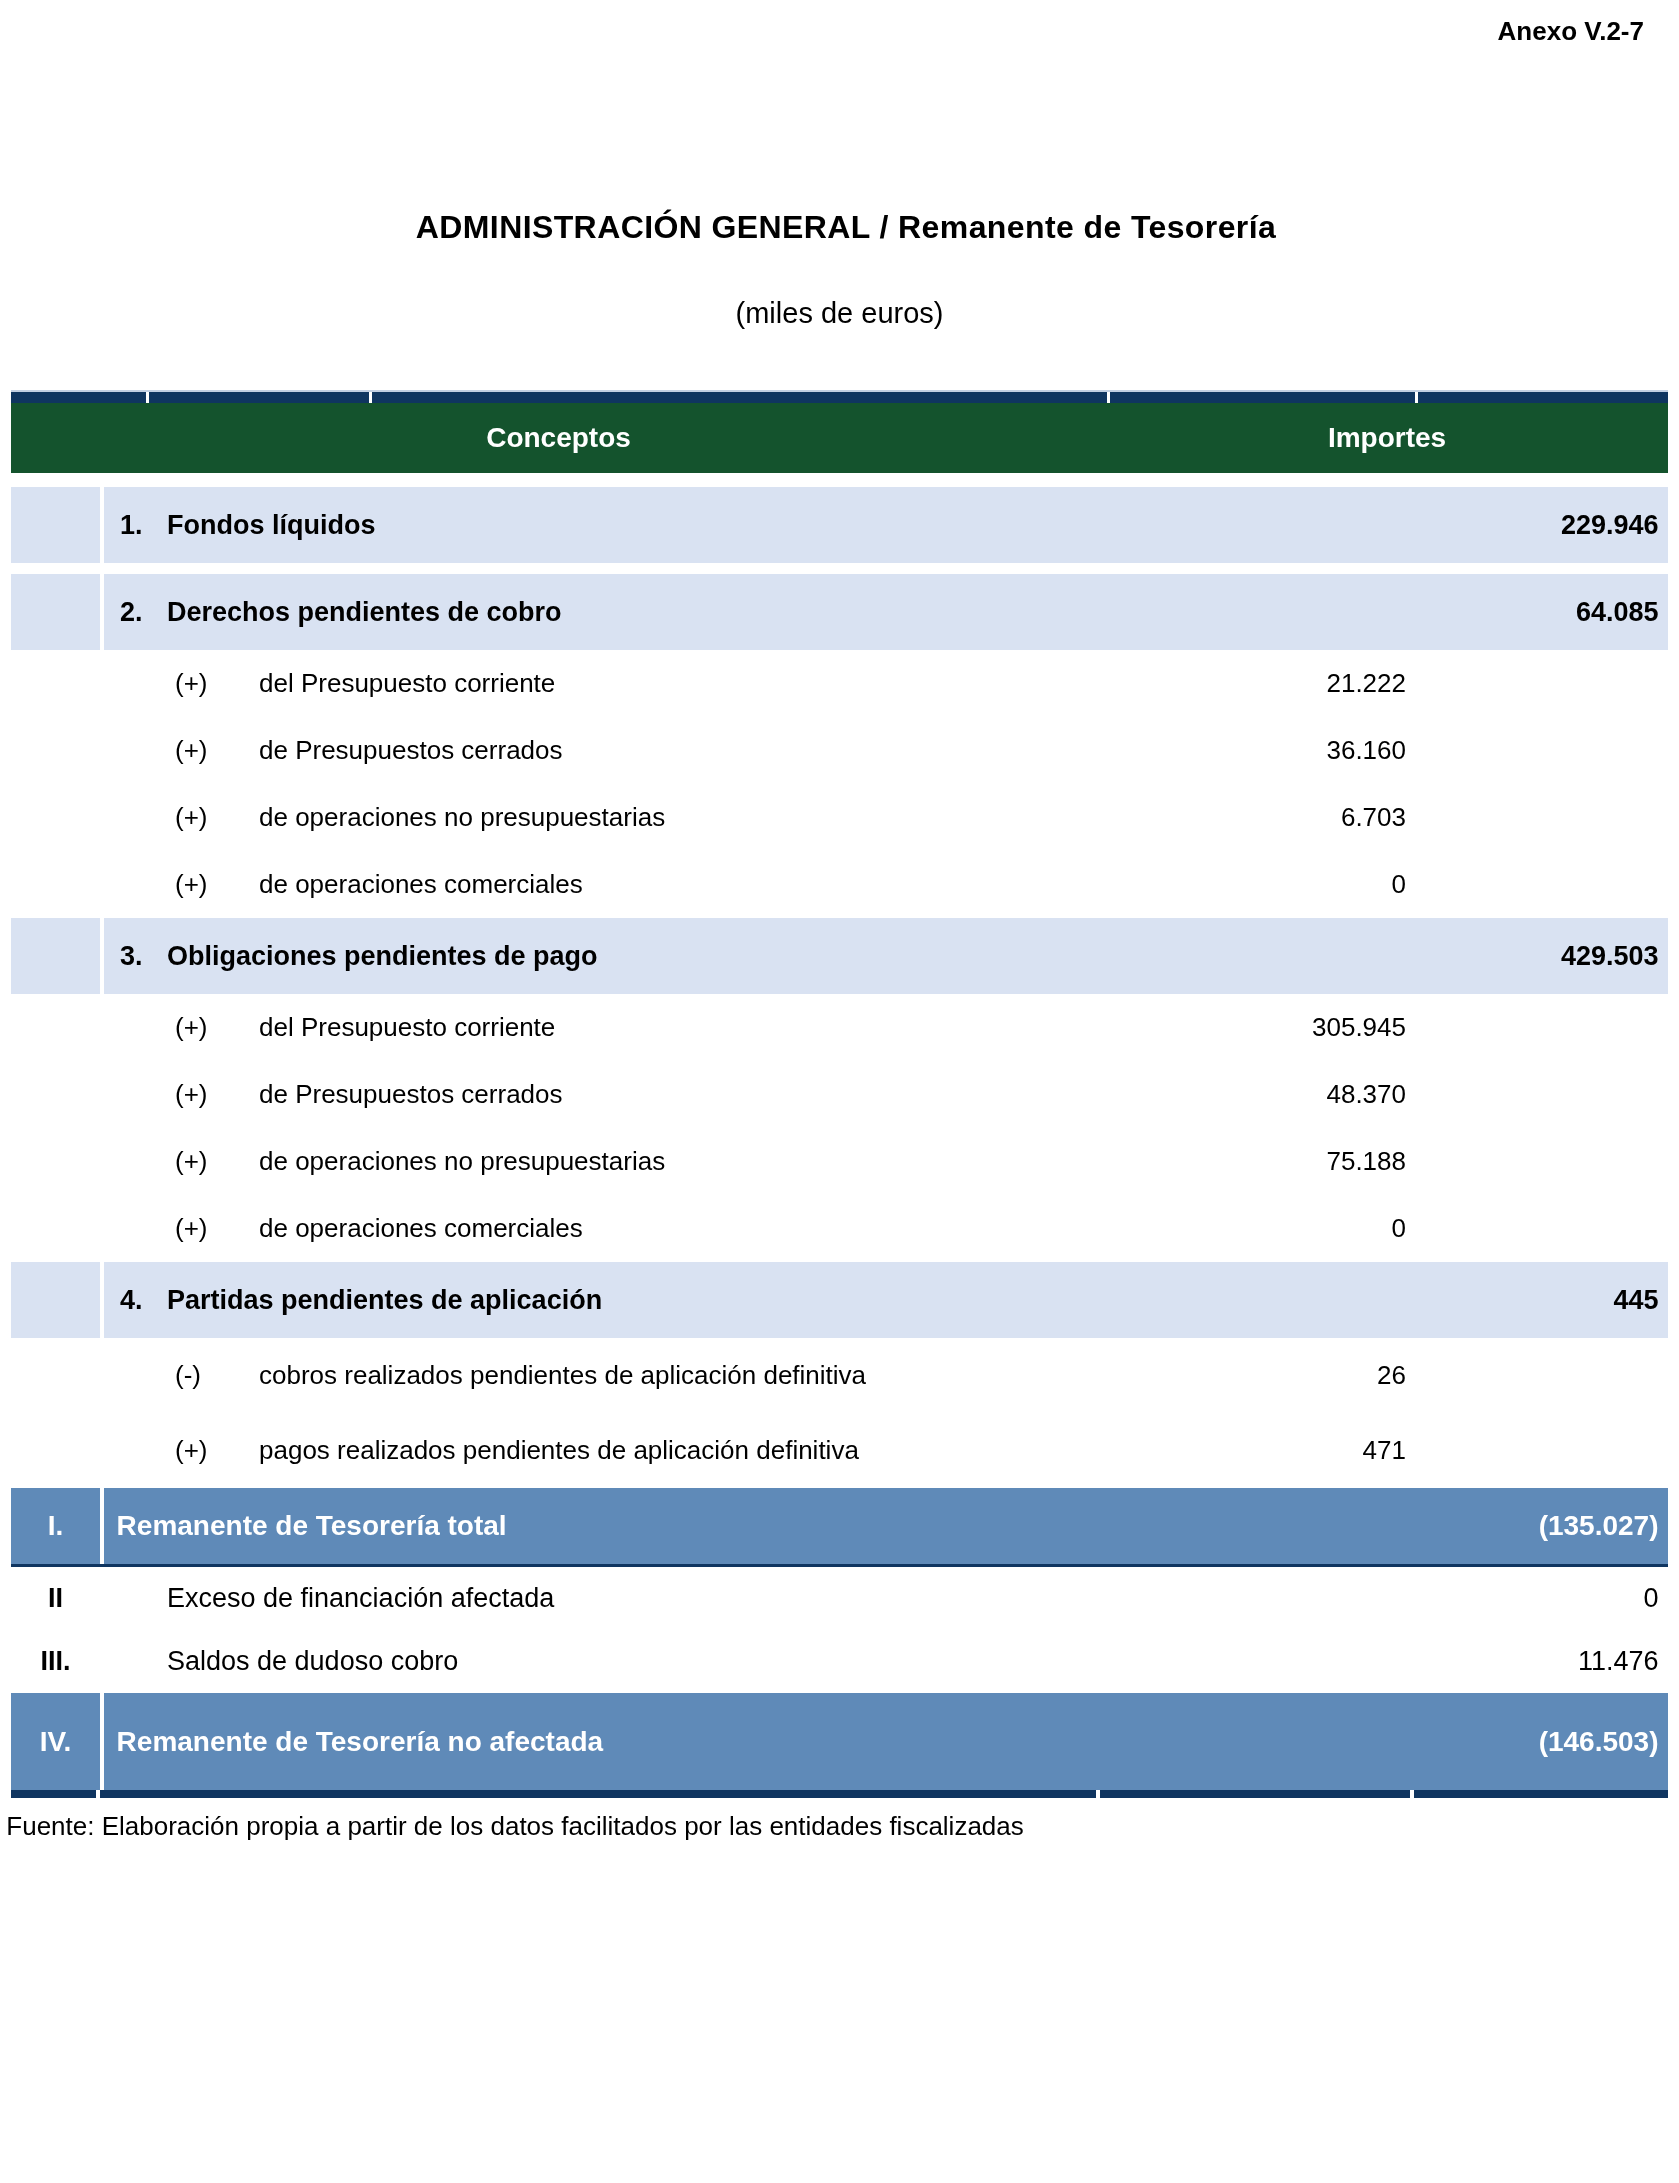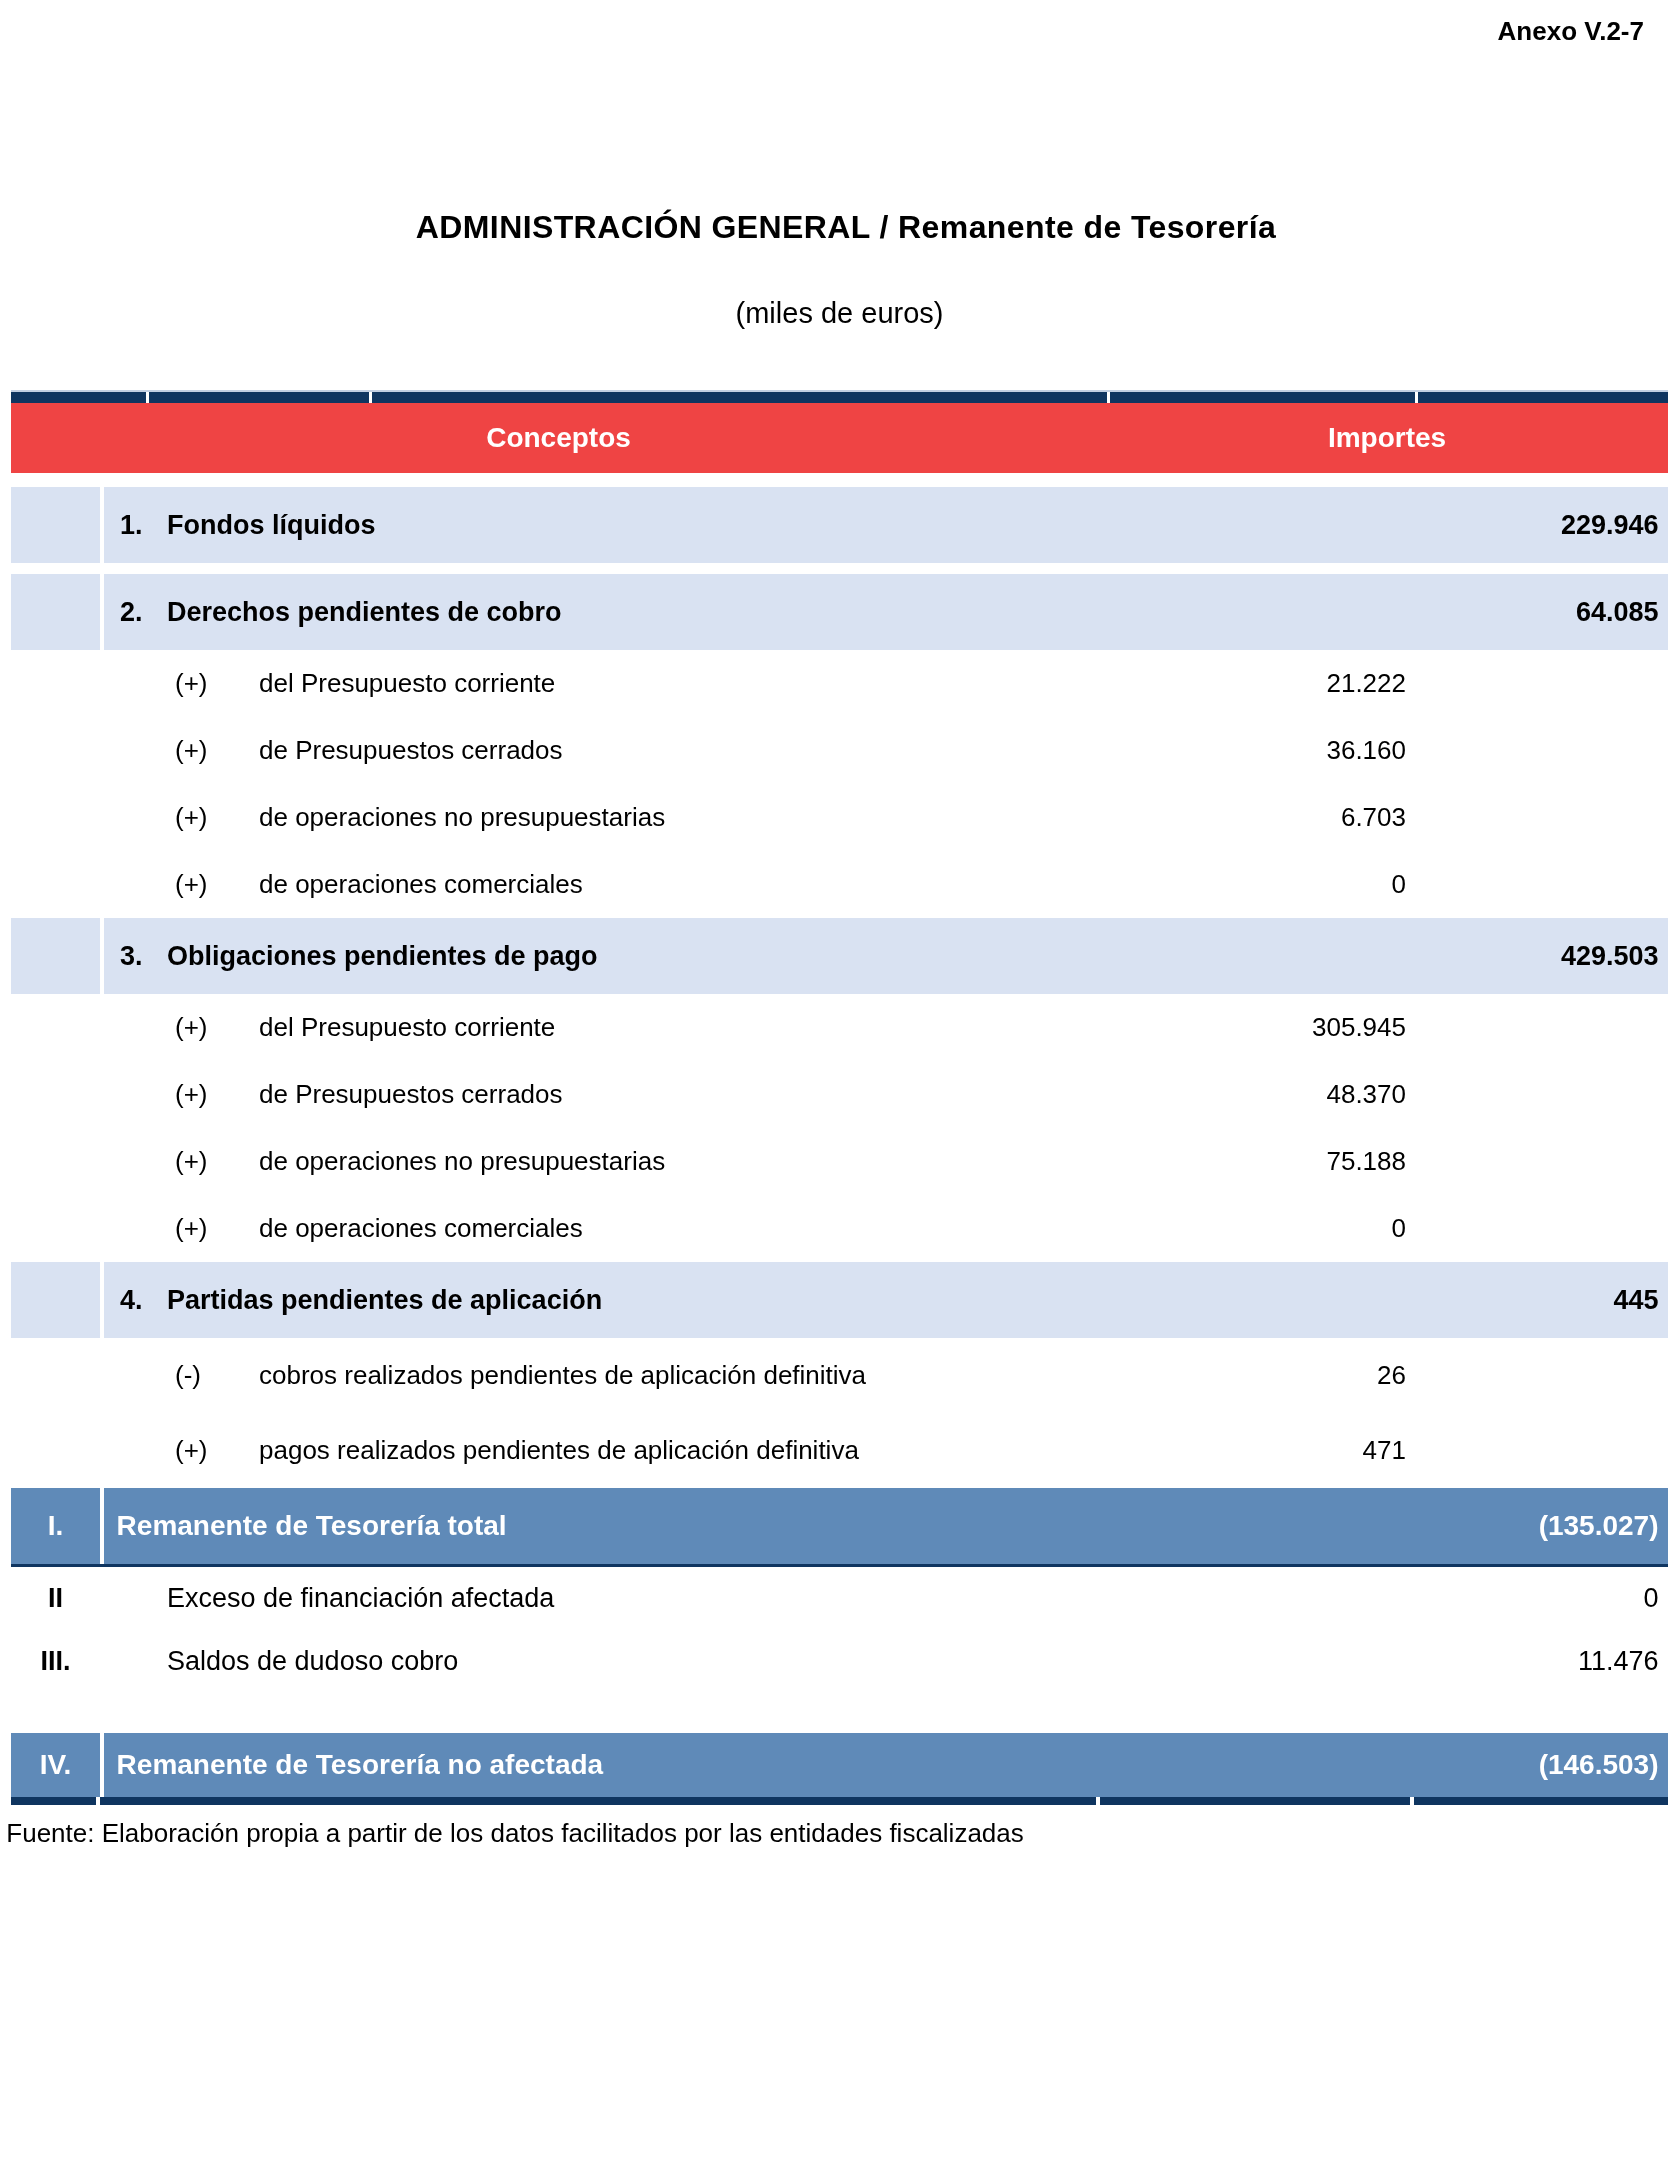--- a/index.html
+++ b/index.html
@@ -10,21 +10,21 @@
   .annex{ text-align:right; padding:16px 35px 0 16px; font-weight:bold; font-size:26px; }
   .title{ text-align:center; font-weight:bold; font-size:32px; margin-top:162px; letter-spacing:0.4px;padding-left:13px; }
   .subtitle{ text-align:center; font-size:29px; margin-top:51px; }
 
   .ttable{ margin:60px 11px 0 11px; }
 
   
   .ticks{ height:11px; background:#0f3560; position:relative; border-top:2.4px solid #c2cfe2; }
   .ticks i{ position:absolute; top:0; height:100%; width:3.2px; background:#ffffff; }
 
-  .hrow{ display:flex; align-items:center; background:#ef4444; color:#fff;
+  .hrow{ display:flex; align-items:center; background:#14532d; color:#fff;
          font-weight:bold; font-size:28px; height:70px; }
   .hrow .hc{ flex:1; text-align:center; }
   .hrow .ha{ flex:0 0 562px; text-align:center; }
 
   .row{ display:flex; align-items:stretch; }
   .c{ box-sizing:border-box; display:flex; align-items:center; }
   .roman{ flex:0 0 93px; border-right:4px solid #ffffff; justify-content:center; font-weight:bold; }
   .num{ flex:0 0 63px; padding-left:16px; }
   .label{ flex:1; }
   .sub{ flex:0 0 300px; justify-content:flex-end; }
@@ -32,21 +32,21 @@
 
   .section{ background:#d9e2f2; height:76px; font-weight:bold; font-size:27px; }
   .gap18{ margin-top:14.2px; } .gap14{ margin-top:11px; }
   .detail{ height:67px; font-size:26px; background:#ffffff; }
   .detail.tall{ height:75px; }
   .sign{ display:inline-block; width:92px; padding-left:8px; box-sizing:border-box; }
 
   .total{ background:#5f8ab8; color:#ffffff; font-weight:bold; font-size:28px; height:76px; }
   .total .label{ padding-left:12.6px; }
   .total.row-i{ border-bottom:3.2px solid #0f3560; }
-  .total.row-iv{ height:64px;margin-top:40px; }
+  .total.row-iv{ height:97px; }
 
   .plain{ height:63px; font-size:27px; background:#ffffff; }
 
   .bottomline{ height:8px; background:#0f3560; position:relative; }
   .bottomline i{ position:absolute; top:0; height:100%; width:4px; background:#ffffff; }
 
   .source{ font-size:26px; margin:12.6px 0 0 6.3px; }
 </style>
 </head>
 <body>

